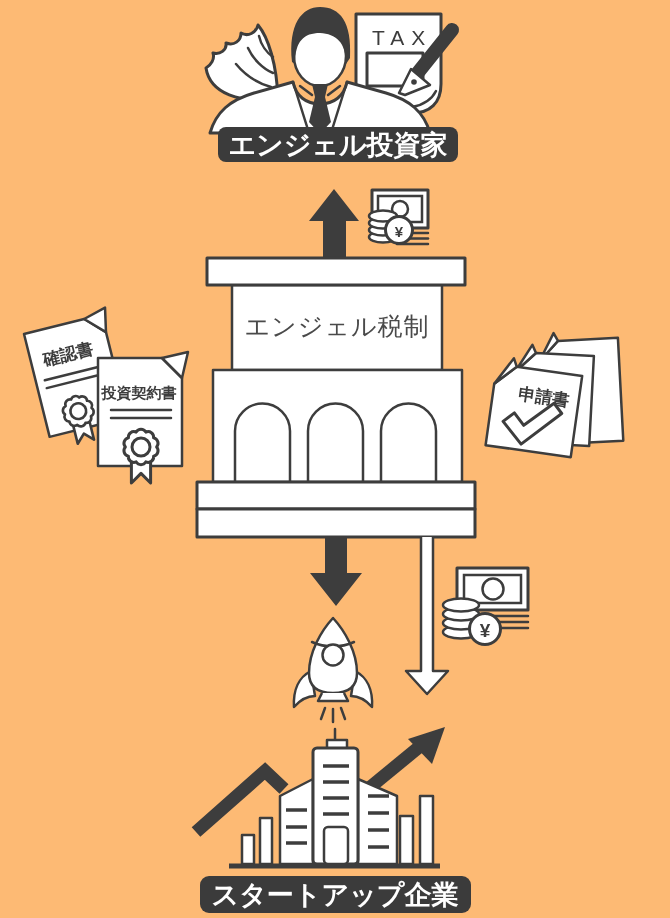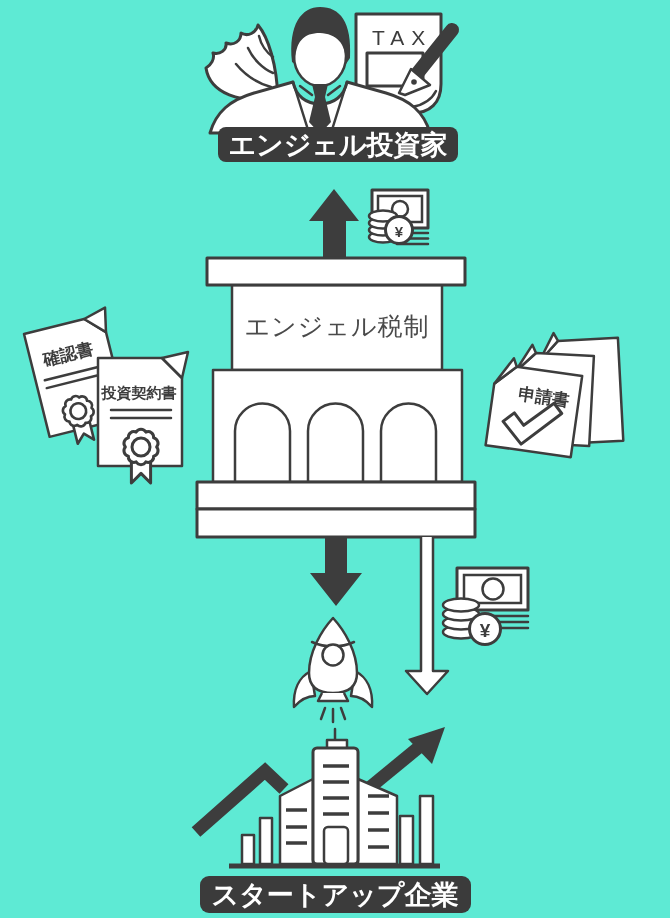--- a/index.html
+++ b/index.html
@@ -1,16 +1,16 @@
 <!DOCTYPE html>
 <html><head>
 <meta charset="utf-8">
 <style>
   html,body { margin:0; padding:0; background:#ffffff; }
-  .stage { position:relative; width:670px; height:918px; background:#5eead4; overflow:hidden;
+  .stage { position:relative; width:670px; height:918px; background:#fdba74; overflow:hidden;
            font-family:"Liberation Sans", sans-serif; }
   svg { display:block; }
   
   .ol  { fill:#ffffff; stroke:#3d3d3d; stroke-width:3;   stroke-linejoin:round; }
   .ol2 { fill:#ffffff; stroke:#3d3d3d; stroke-width:2.5; stroke-linejoin:round; }
   .ln  { fill:none;    stroke:#3d3d3d; stroke-width:2.5; stroke-linecap:round; }
   .ln3 { fill:none;    stroke:#3d3d3d; stroke-width:3.5; stroke-linecap:butt; }
   .dk  { fill:#3d3d3d; stroke:none; }
   .band{ fill:none;    stroke:#3d3d3d; stroke-width:13;  stroke-linejoin:miter; }
   

